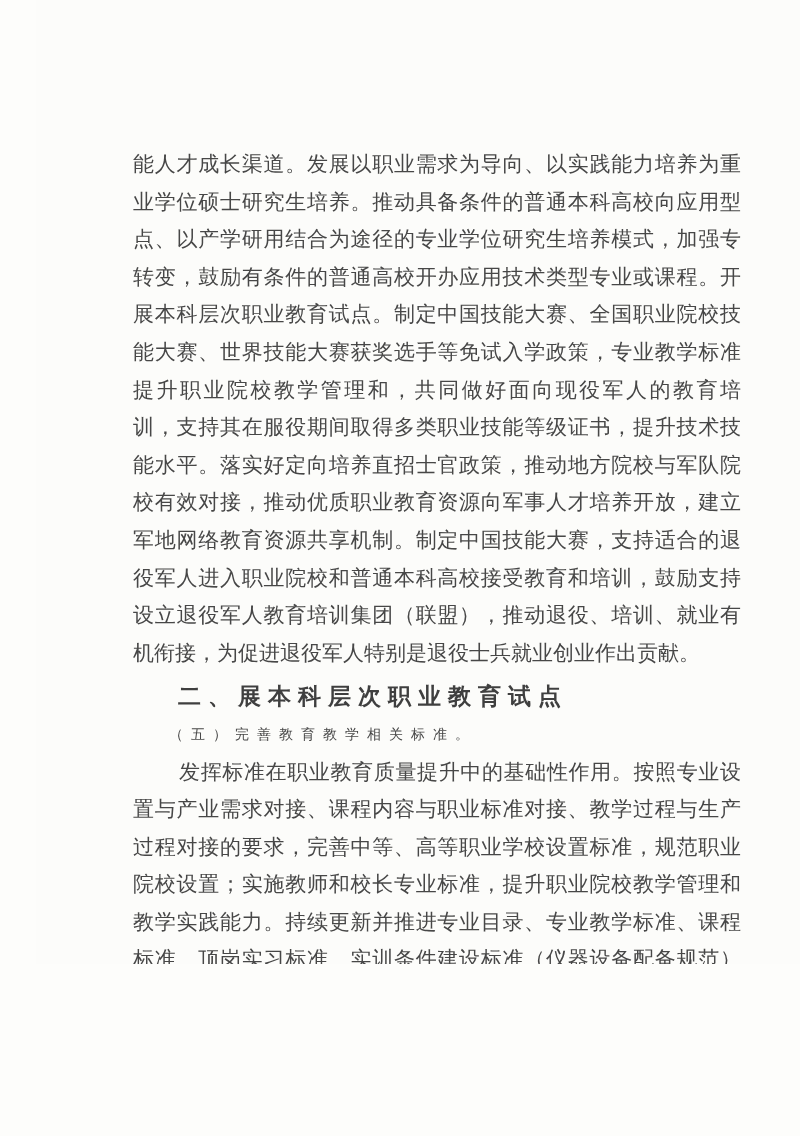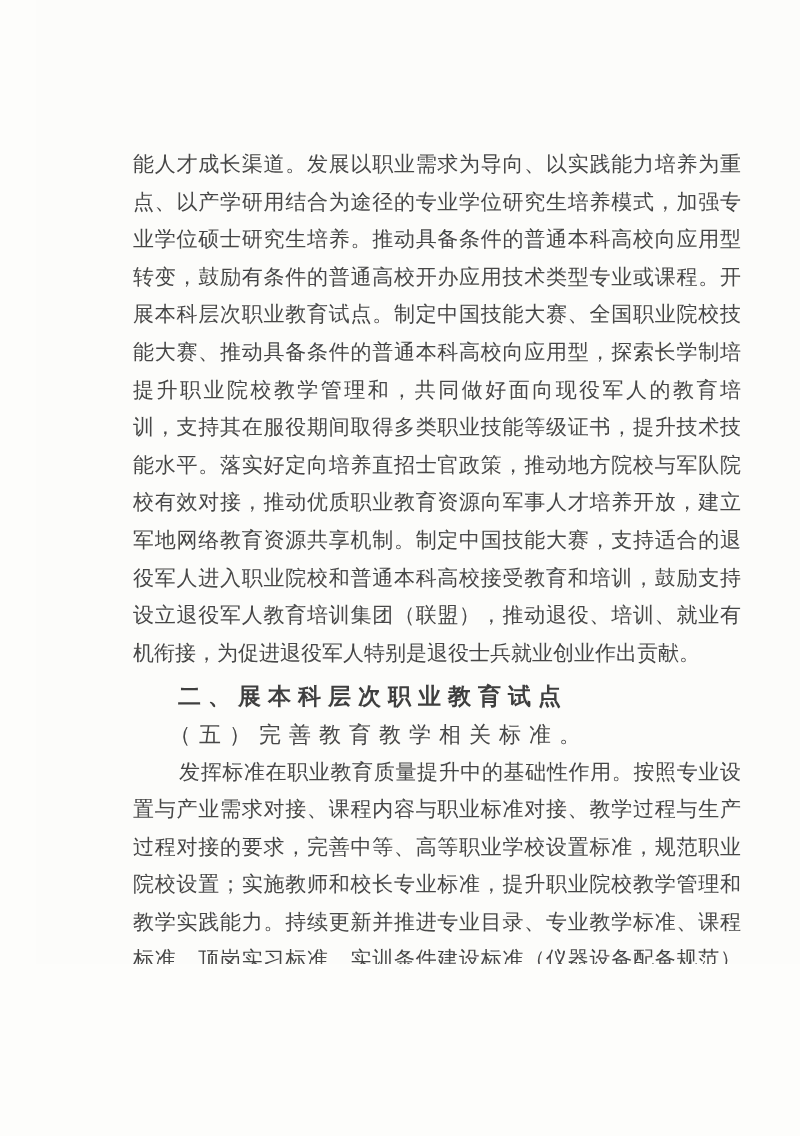--- a/index.html
+++ b/index.html
@@ -44,21 +44,21 @@
     letter-spacing: 7px;
     padding-left: 45px;
     color: #3f3f3f;
     text-align: left;
     text-align-last: left;
     margin-top: 6px;
     overflow: hidden;
   }
   .subheading-line {
     font-family: "DejaVu Serif", "Liberation Serif", serif;
-    font-size: 22px;
+    font-size: 14px;
     line-height: 37.6px;
     height: 37.6px;
     letter-spacing: 8px;
     padding-left: 36px;
     color: #474747;
     text-align: left;
     text-align-last: left;
     overflow: hidden;
   }
   .tline.indent-first {
@@ -85,25 +85,25 @@
 </style>
 </head>
 <body>
 
 <div class="page">
 
   <div class="text-block">
 
     <div>
       <div class="tline">能人才成长渠道。发展以职业需求为导向、以实践能力培养为重</div>
+      <div class="tline">业学位硕士研究生培养。推动具备条件的普通本科高校向应用型</div>
       <div class="tline">点、以产学研用结合为途径的专业学位研究生培养模式，加强专</div>
-      <div class="tline">业学位硕士研究生培养。推动具备条件的普通本科高校向应用型</div>
       <div class="tline">转变，鼓励有条件的普通高校开办应用技术类型专业或课程。开</div>
       <div class="tline">展本科层次职业教育试点。制定中国技能大赛、全国职业院校技</div>
-      <div class="tline">能大赛、推动具备条件的普通本科高校向应用型，探索长学制培</div>
+      <div class="tline">能大赛、世界技能大赛获奖选手等免试入学政策，专业教学标准</div>
       <div class="tline">提升职业院校教学管理和，共同做好面向现役军人的教育培</div>
       <div class="tline">训，支持其在服役期间取得多类职业技能等级证书，提升技术技</div>
       <div class="tline">能水平。落实好定向培养直招士官政策，推动地方院校与军队院</div>
       <div class="tline">校有效对接，推动优质职业教育资源向军事人才培养开放，建立</div>
       <div class="tline">军地网络教育资源共享机制。制定中国技能大赛，支持适合的退</div>
       <div class="tline">役军人进入职业院校和普通本科高校接受教育和培训，鼓励支持</div>
       <div class="tline">设立退役军人教育培训集团（联盟），推动退役、培训、就业有</div>
       <div class="tline para-end">机衔接，为促进退役军人特别是退役士兵就业创业作出贡献。</div>
     </div>
 

